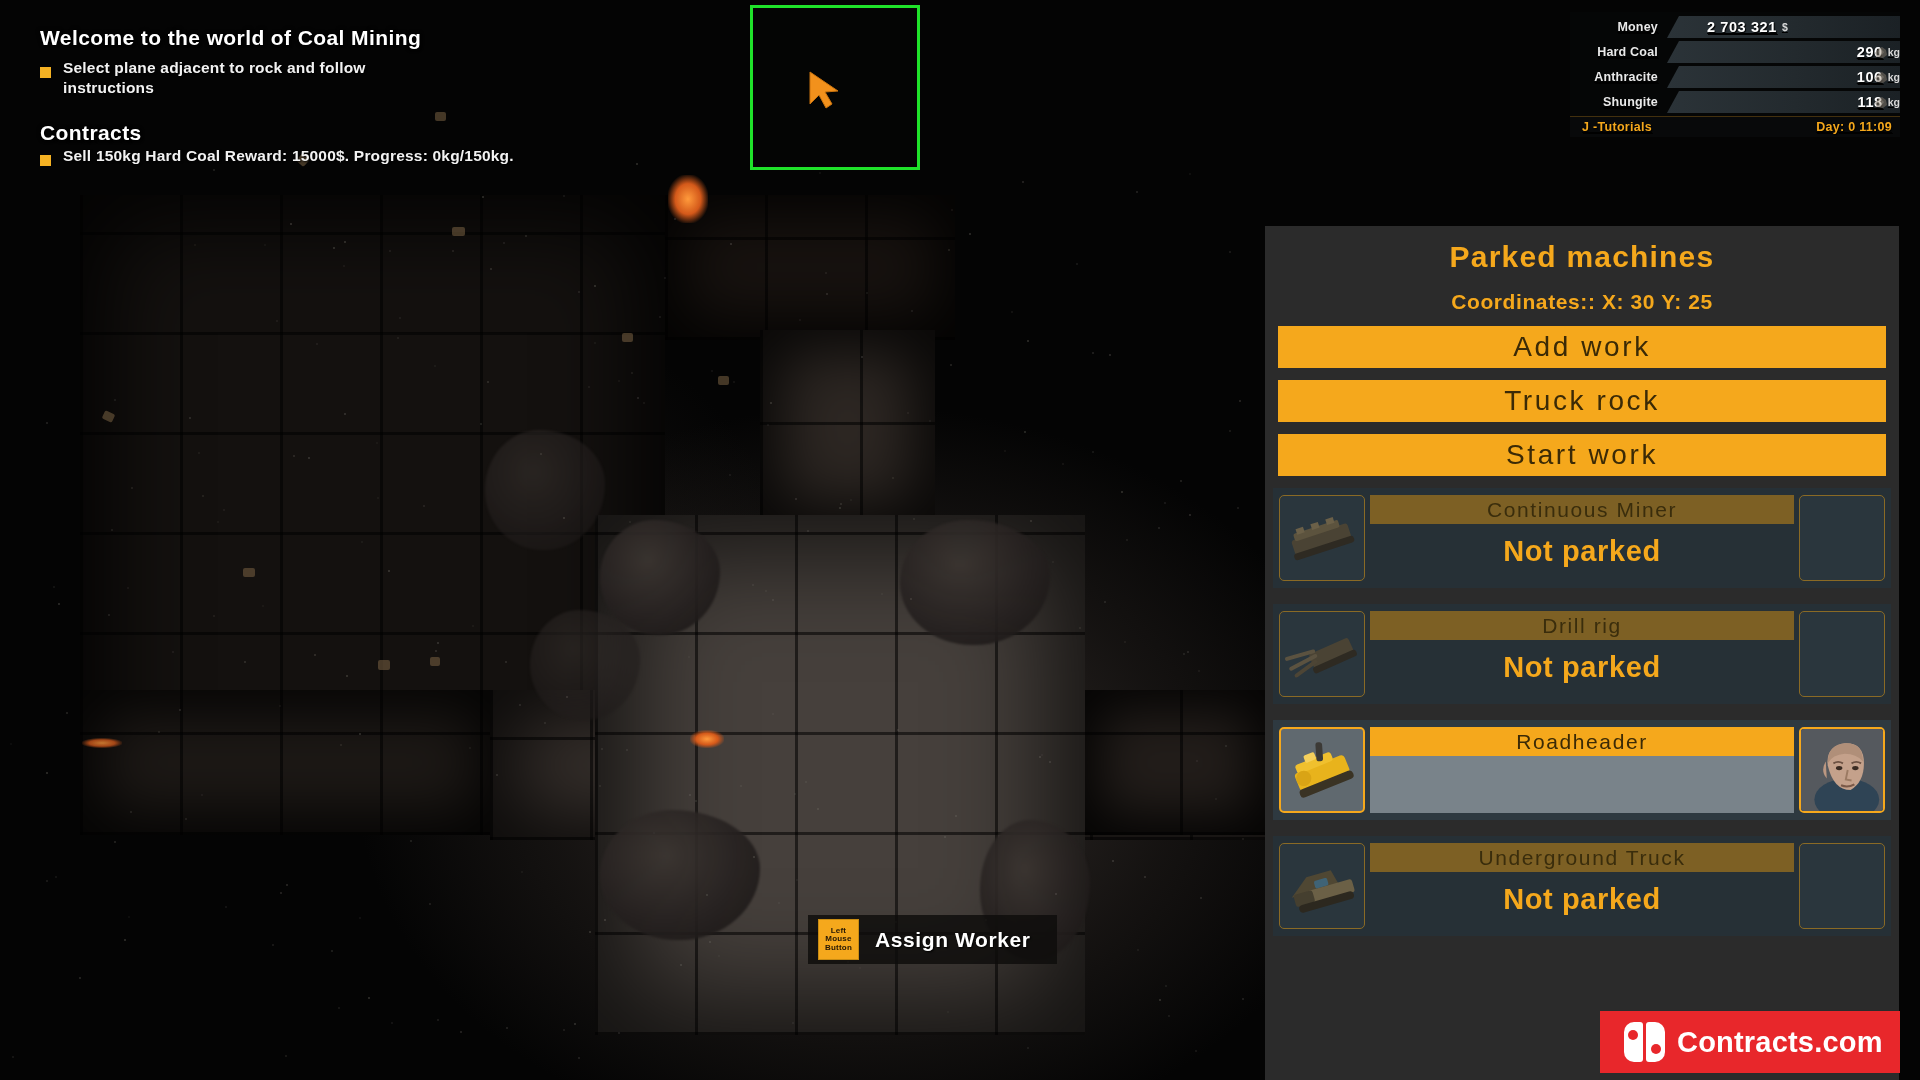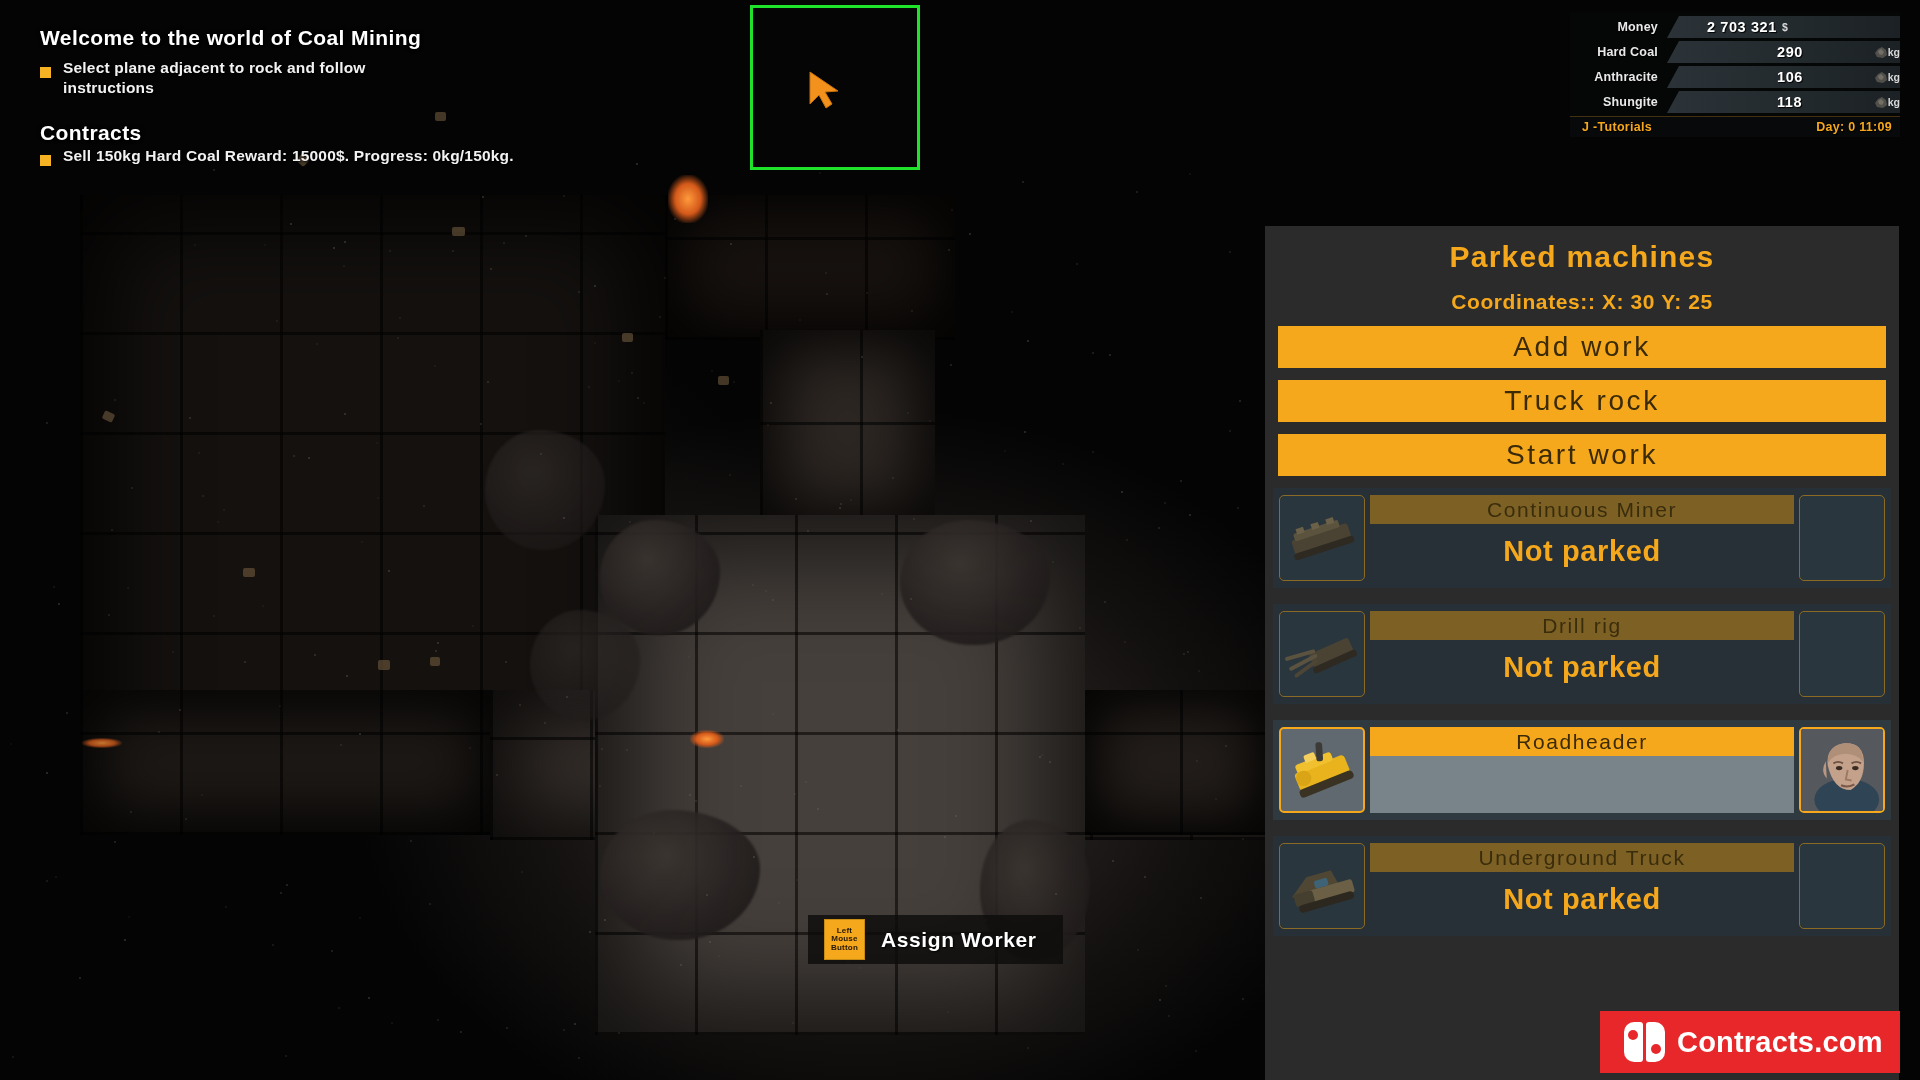--- a/index.html
+++ b/index.html
@@ -149,21 +149,21 @@
   #map-cursor svg { display: block; }
 
   
   #assign-worker-tip {
     position: absolute;
     left: 808px; top: 915px;
     display: flex;
     align-items: center;
     gap: 16px;
     background: rgba(14,12,11,0.82);
-    padding: 4px 26px 4px 16px;
+    padding: 4px 26px 4px 10px;
     z-index: 45;
   }
   #lmb-key {
     width: 41px; height: 41px;
     background: #f5a81c;
     border: 1px solid #c98c12;
     display: flex;
     flex-direction: column;
     align-items: center;
     justify-content: center;
@@ -184,20 +184,21 @@
   }
 
   
   #resource-hud {
     position: absolute;
     right: 20px; top: 12px;
     width: 330px;
     z-index: 50;
     background: rgba(8,9,10,0.55);
     padding: 4px 0 0 0;
+    text-decoration: underline;
   }
   .res-row {
     display: flex;
     align-items: center;
     height: 22px;
     margin-bottom: 3px;
     position: relative;
   }
   .res-label {
     width: 97px;
@@ -226,21 +227,21 @@
     letter-spacing: 0.6px;
     text-shadow: 1px 1px 1px #000;
   }
   .res-unit {
     color: #d8d8d8;
     font-size: 10.5px;
     font-weight: bold;
     margin-left: 5px;
   }
   .res-row.money .res-valuewrap { justify-content: flex-start; padding-left: 40px; }
-  .res-row.mat .res-valuewrap { justify-content: space-between; padding-left: 110px; }
+  .res-row.mat .res-valuewrap { justify-content: flex-end; padding-left: 110px; }
   .res-icon {
     position: absolute;
     right: 10px; top: 2px;
     width: 17px; height: 18px;
     opacity: 0.55;
   }
   #hud-footer {
     display: flex;
     justify-content: space-between;
     align-items: center;

